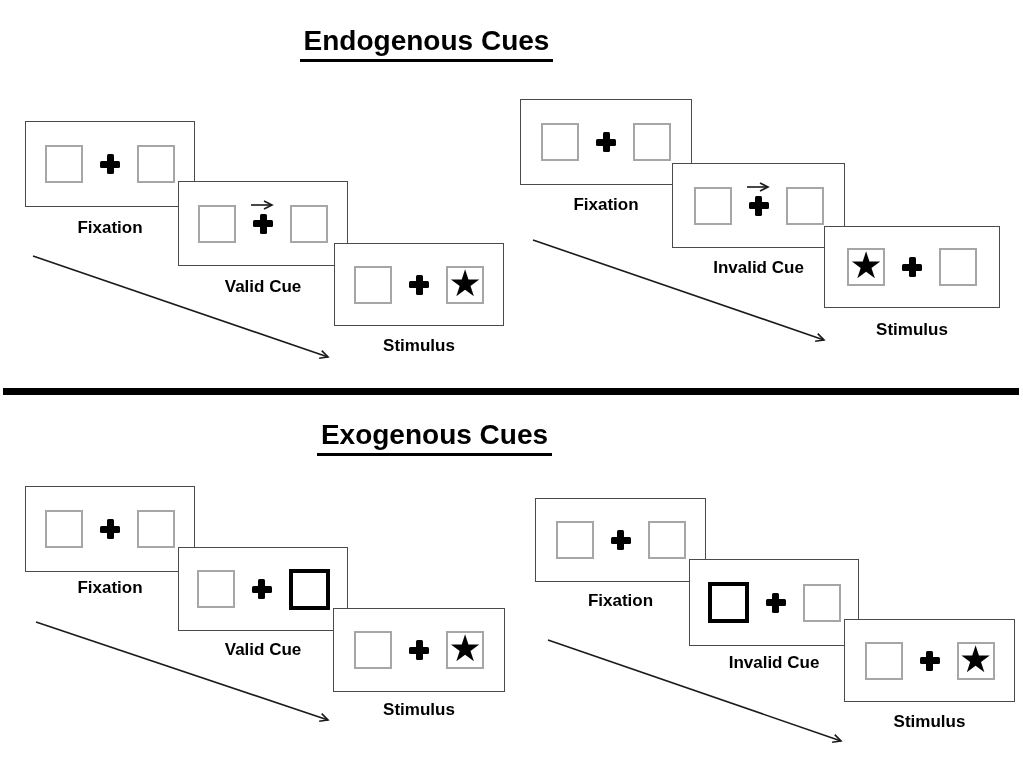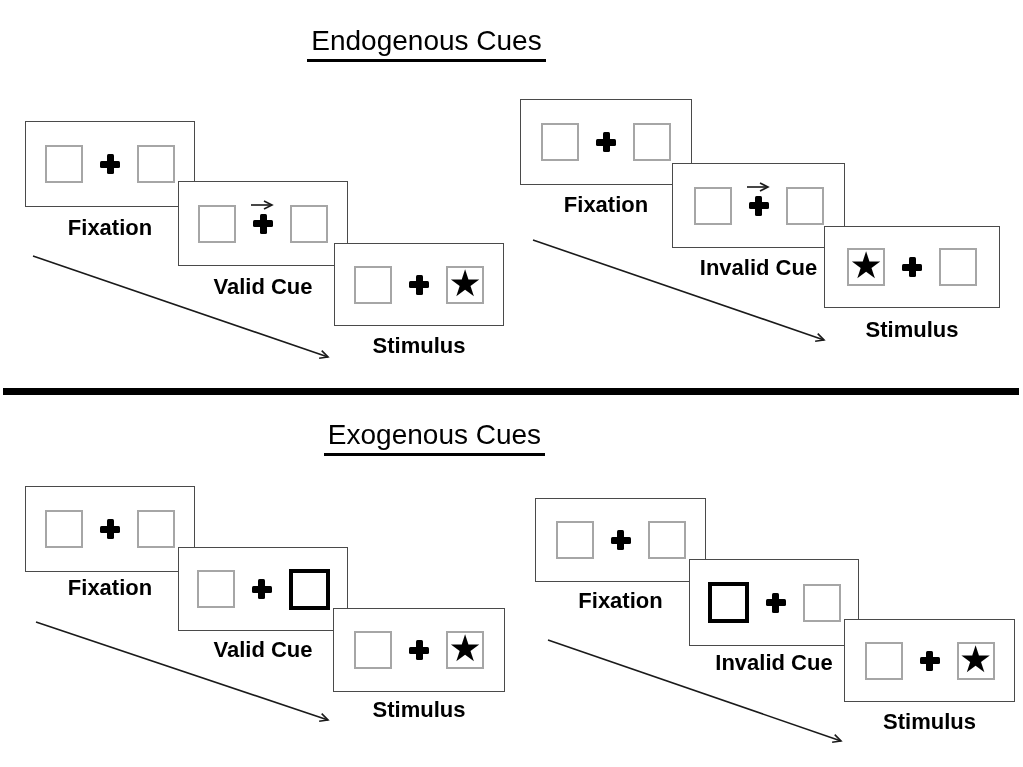--- a/index.html
+++ b/index.html
@@ -7,21 +7,21 @@
     position:relative;
     width:1023px;height:767px;
     background:#fff;
     font-family:"Liberation Sans",sans-serif;
     color:#000;
     overflow:hidden;
   }
   .section-title{
     position:absolute;left:0;width:853px;
     text-align:center;
-    font-size:28px;font-weight:normal;
+    font-size:28px;font-weight:bold;
   }
   .section-title span{
     display:inline-block;
     border-bottom:3px solid #000;
     padding:0 4px 2px 4px;
   }
   .divider{
     position:absolute;left:3px;top:388px;
     width:1016px;height:7px;background:#000;
   }
@@ -58,21 +58,21 @@
   .plus::after{
     content:"";position:absolute;top:6.5px;left:0;
     width:20px;height:7px;background:#000;border-radius:1.5px;
   }
   .cue-arrow{
     position:absolute;left:-3px;top:-16px;
   }
   .step-label{
     position:absolute;
     text-align:center;
-    font-size:22px;font-weight:bold;
+    font-size:17px;font-weight:bold;
     line-height:22px;
     white-space:nowrap;
   }
   .overlay{
     position:absolute;left:0;top:0;
     pointer-events:none;
   }
   .overlay line{stroke:#1a1a1a;stroke-width:1.6;}
 </style>
 </head>

